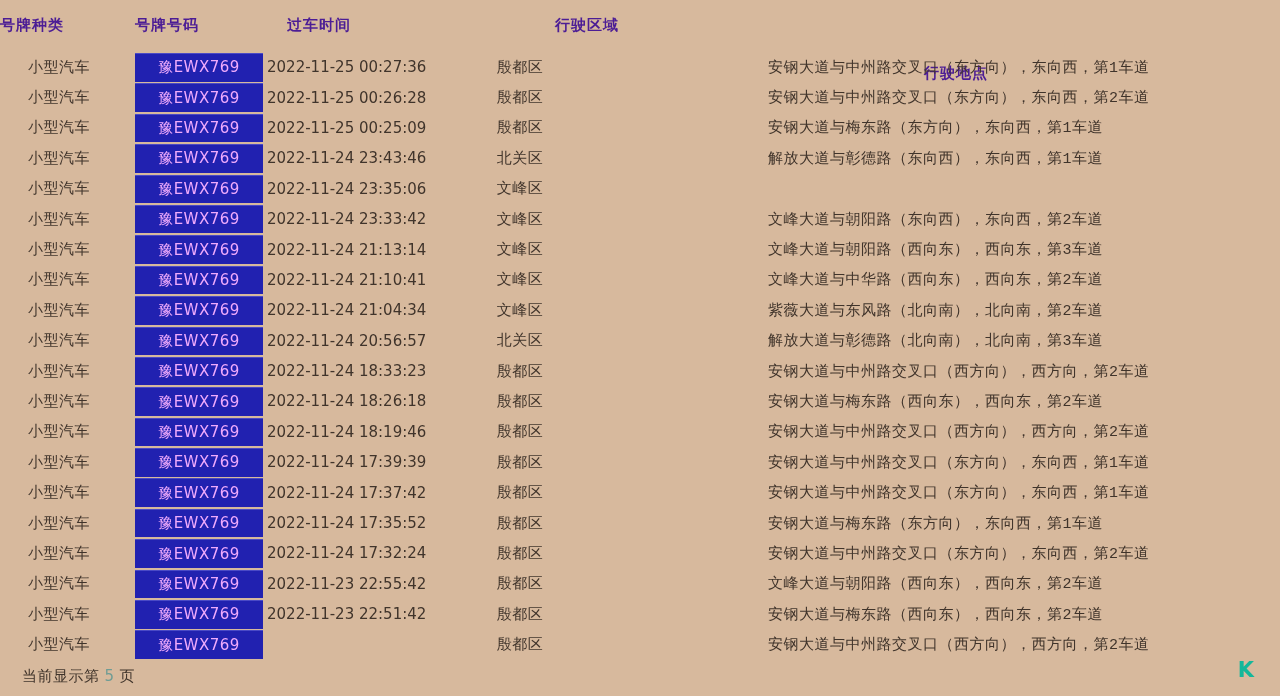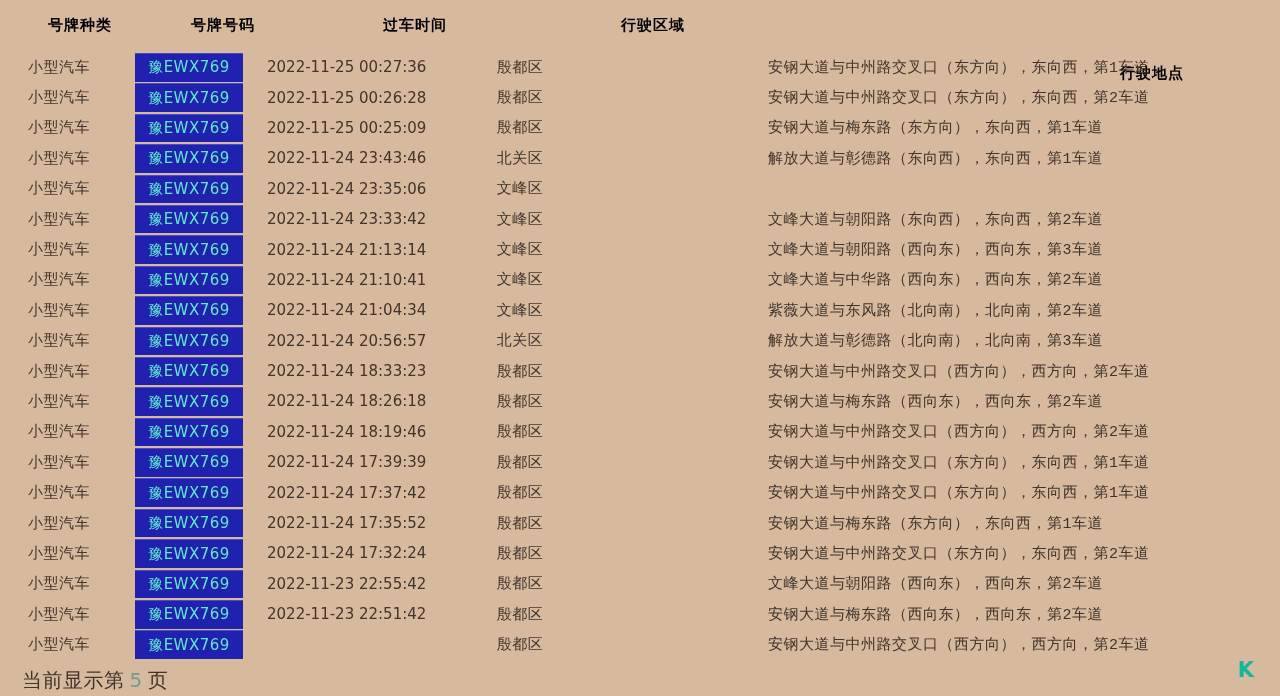--- a/index.html
+++ b/index.html
@@ -7,53 +7,53 @@
     position:relative;
     width:1280px; height:696px;
     background:#d7b99d;
     font-family:"DejaVu Sans","Liberation Sans",sans-serif;
     overflow:hidden;
   }
   
   .hdr-row { position:relative; height:52px; }
   .hdr {
     position:absolute; top:16px;
-    font-size:15px; font-weight:bold; color:#000000;
-    text-align:right; letter-spacing:1px;
+    font-size:15px; font-weight:bold; color:#4c1d95;
+    text-align:left; letter-spacing:1px;
   }
   .h1 { left:0;     width:112px; }
   .h2 { left:135px; width:120px; }
   .h3 { left:287px; width:160px; }
   .h4 { left:555px; width:130px; }
   .h5 { left:924px; width:260px;margin-top:48px; }
 
   
   .tbody { position:relative; }
   .row { position:relative; height:30.4px; }
   .c {
     position:absolute; top:0; height:30.4px;
     display:flex; align-items:center;
     font-size:15px; color:#40342b;
     white-space:nowrap;
   }
   .c1 { left:3px;     width:112px; justify-content:center; letter-spacing:0.5px; }
   .c2 {
-    left:135px; width:108px; top:1px; height:27.5px;
-    background:#2121b0; color:#5eead4;
+    left:135px; width:128px; top:1px; height:27.5px;
+    background:#2121b0; color:#f0abfc;
     justify-content:center; letter-spacing:0.5px;
     border-top:1px solid #4a4ac6;
   }
   .c3 { left:267px; width:170px; font-size:15px; }
   .c4 { left:455px; width:130px; justify-content:center; letter-spacing:0.5px; }
   .c5 { left:768px; width:480px; letter-spacing:0.5px;font-family:Liberation Mono, monospace; }
 
   
   .footer-line {
     position:absolute; left:22px; top:667px;
-    font-size:20px; color:#40342b; letter-spacing:0.5px;
+    font-size:15px; color:#40342b; letter-spacing:0.5px;
   }
   .page-num { color:#6f9c94; margin:0 5px; }
   .watermark {
     position:absolute; right:26px; top:658px;
     font-size:21px; font-weight:bold; color:#14b79a;
   }
 </style>
 </head>
 <body>
 

